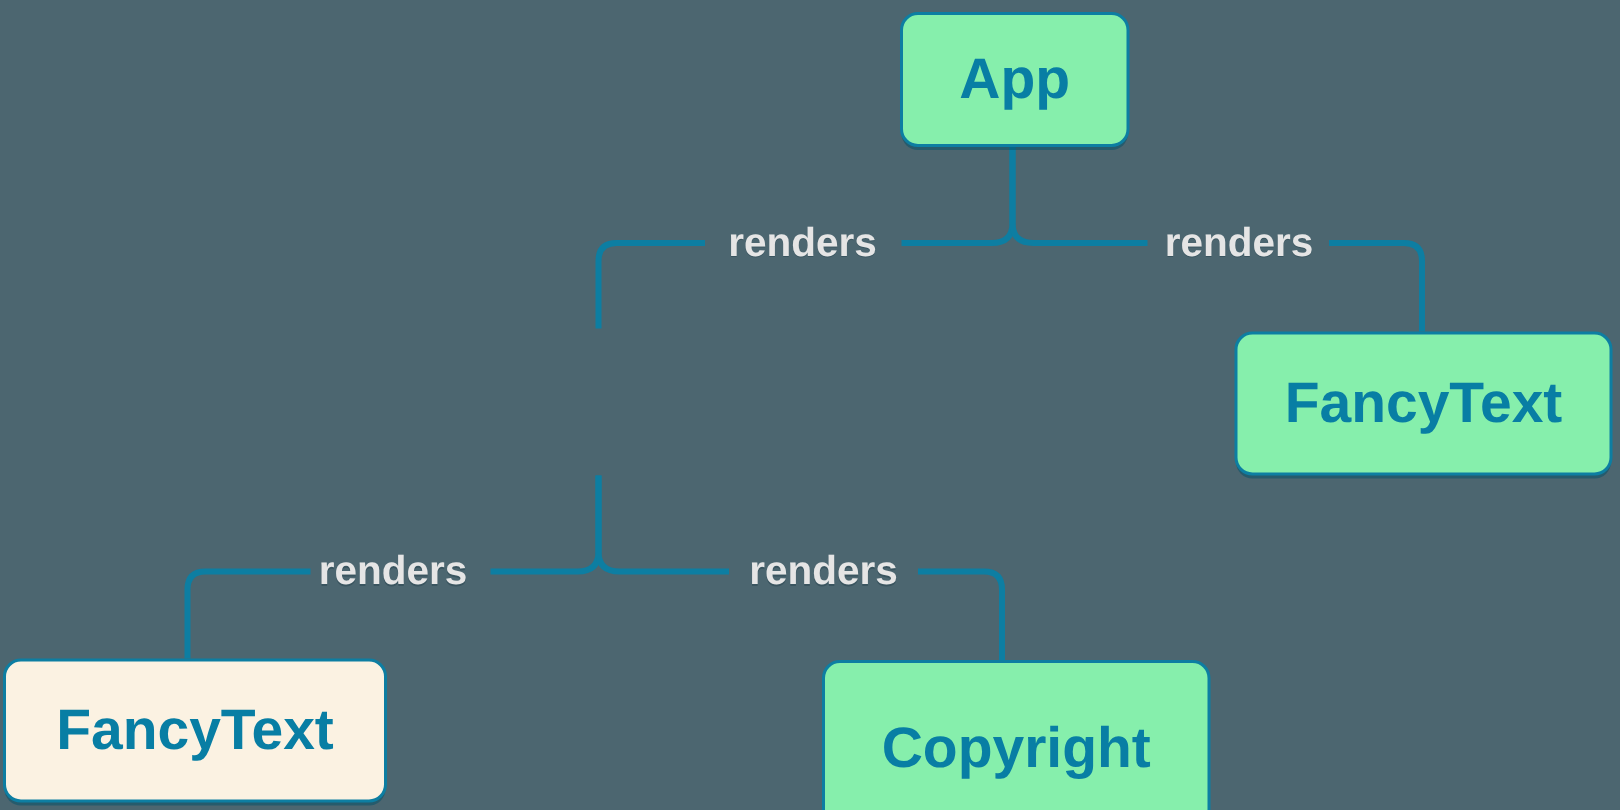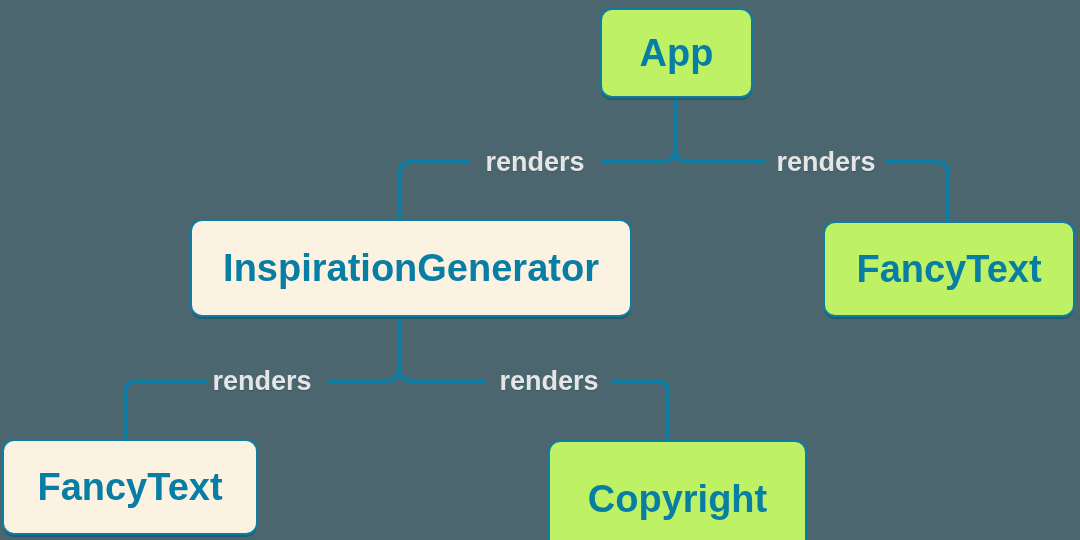--- a/index.html
+++ b/index.html
@@ -31,21 +31,21 @@
     justify-content:center;
     border:2px solid #0d7ea2;
     border-radius:12px;
     box-shadow:0 3px 0 -1px rgba(8,82,106,0.55);
     color:#087ea4;
     font-size:38px;
     font-weight:600;
     white-space:nowrap;
     box-sizing:border-box;
   }
-  .node.white{ background:#bef264; }
+  .node.white{ background:#86efac; }
   .node.cream{ background:#fbf2e2; }
   .edge-label{
     position:absolute;
     transform:translate(-50%,-50%);
     color:#e5e5e5;
     font-size:27px;
     font-weight:700;
     text-shadow:0 1px 0 rgba(0,30,45,0.25);
     white-space:nowrap;
   }
@@ -68,23 +68,20 @@
 
   <span class="edge-label" style="left:535px; top:162px;">renders</span>
   <span class="edge-label" style="left:826px; top:162px;">renders</span>
   <span class="edge-label" style="left:262px; top:381px;">renders</span>
   <span class="edge-label" style="left:549px; top:381px;">renders</span>
 
   <div class="node white" style="left:600px; top:8px;  width:153px; height:90px;">
     <span>App</span>
   </div>
 
-  <div class="node cream" style="left:190px; top:219px; width:442px; height:98px;">
-    <span>InspirationGenerator</span>
-  </div>
 
   <div class="node white" style="left:823px; top:221px; width:252px; height:96px;">
     <span>FancyText</span>
   </div>
 
   <div class="node cream" style="left:2px; top:439px; width:256px; height:96px;">
     <span>FancyText</span>
   </div>
 
   <div class="node white" style="left:548px; top:440px; width:259px; height:118px;">

